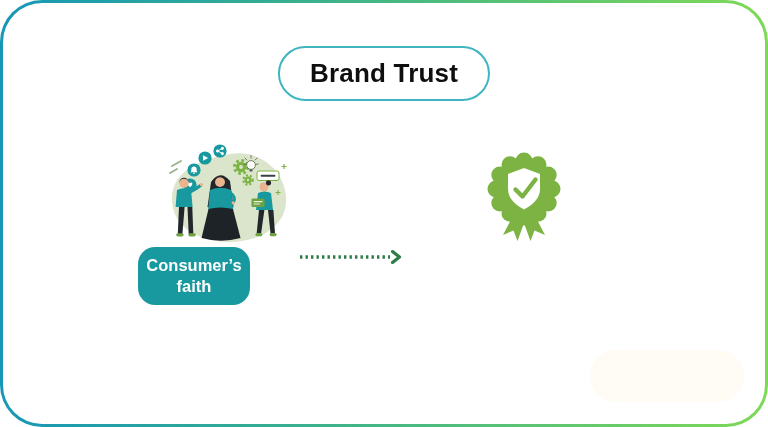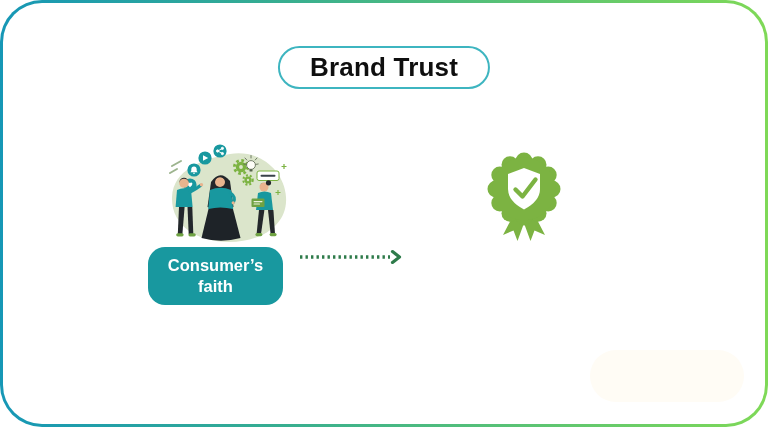--- a/index.html
+++ b/index.html
@@ -15,33 +15,33 @@
   .frame-inner{
     position:absolute;inset:3px;border-radius:39px;background:#FFFFFF;
   }
   .watermark{
     position:absolute;left:590px;top:350px;width:154px;height:52px;
     border-radius:26px;background:#FFFCF5;
   }
   .title-pill{
     position:absolute;left:50%;top:46px;transform:translateX(-50%);
     border:2px solid #3EB5C0;border-radius:999px;
-    padding:4px 30px;background:#fff;
+    padding:10px 30px;background:#fff;
     font-size:26px;font-weight:700;color:#0F0F0F;letter-spacing:.2px;
     white-space:nowrap;
   }
   .illustration{position:absolute;left:156px;top:140px;width:146px;height:108px;}
   .badge{position:absolute;left:477px;top:144px;width:94px;height:103px;}
   .arrow{position:absolute;left:298px;top:249px;width:108px;height:16px;}
   .flow-box{
     position:absolute;top:247px;height:58px;border-radius:17px;
     display:flex;flex-direction:column;align-items:center;justify-content:center;
     color:#FFFFFF;font-weight:700;text-align:center;line-height:1.28;
   }
-  .flow-box.source{left:148px;width:135px;background:#18989F;font-size:16.5px;}
+  .flow-box.source{left:138px;width:112px;background:#18989F;font-size:16.5px;}
   .flow-box.target{left:427px;width:192px;background:#1C4A4E;font-size:15.5px;border-radius:20px;}
 </style>
 </head>
 <body>
 
 <div class="canvas">
 
   <div class="frame">
     <div class="frame-inner"></div>
   </div>

